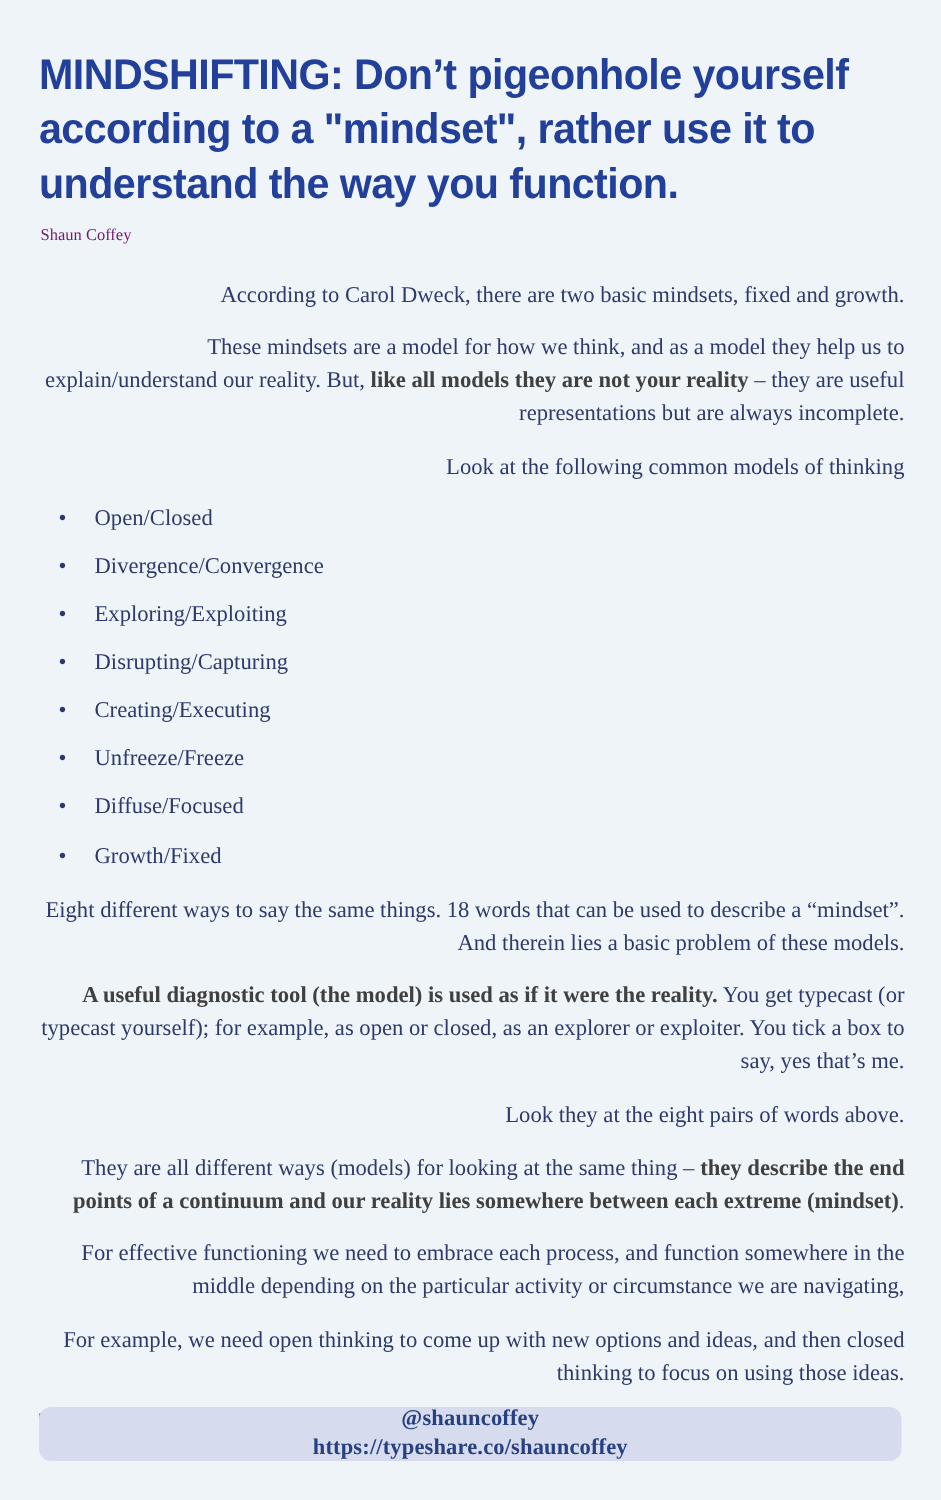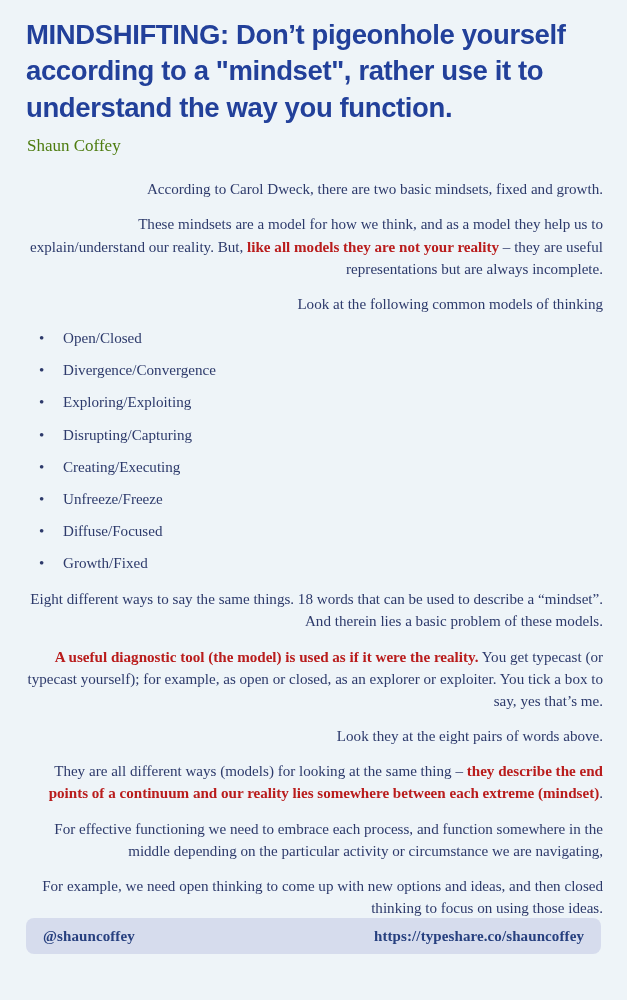--- a/index.html
+++ b/index.html
@@ -6,53 +6,53 @@
   body{
     width:627px;height:1000px;
     background:#eef4f8;
     font-family:"Liberation Serif",serif;
     color:#2d3a6b;
     overflow:hidden;
     position:relative;
   }
   .page{
     position:absolute;inset:0;
-    padding:16px 24px 0 26px;
+    padding:32px 24px 0 26px;
     box-sizing:border-box;
     border-radius:31px;
   }
   .title{
     font-family:"Liberation Sans",sans-serif;
     font-weight:700;
     font-size:28.5px;
     line-height:1.28;
     letter-spacing:-0.4px;
     color:#22409a;
     margin:0 0 2px 0;
     transform:scaleX(0.965);
     transform-origin:left top;
     max-width:608px;
   }
   .byline{
-    font-size:17px;
+    font-size:11px;
     line-height:1.4;
-    color:#4d7c0f;
+    color:#701a75;
     margin:9px 0 20px 1px;
   }
   p.para{
     font-size:15.1px;
     line-height:1.47;
     margin:0 0 13px 0;
     color:#2d3a6b;
     max-width:580px;
     text-align:right;
   }
   p.para b,.b{
     font-weight:700;
-    color:#b91c1c;
+    color:#404040;
   }
   ul.models{
     list-style:none;
     margin:4px 0 14px 0;
     padding:0;
   }
   ul.models li{
     font-size:15.1px;
     line-height:1.4;
     color:#2d3a6b;
@@ -67,29 +67,30 @@
   }
   .lessons-head{
     font-size:15.1px;
     font-weight:700;
     color:#c2410c;
     margin:0 0 13px 0;
   }
   .footer{
     position:absolute;
     left:26px;right:26px;
-    top:918px;
+    top:938px;
     height:36px;
     background:#d6dced;
     border-radius:8px;
     display:flex;
     align-items:center;
     justify-content:space-between;
-    padding:12px 17px;
+    padding:0 17px;
     box-sizing:border-box;
+    flex-direction:column;
   }
   .footer span{
     font-size:15px;
     font-weight:700;
     color:#27407f;
     letter-spacing:0.1px;
   }
 </style>
 </head>
 <body>

